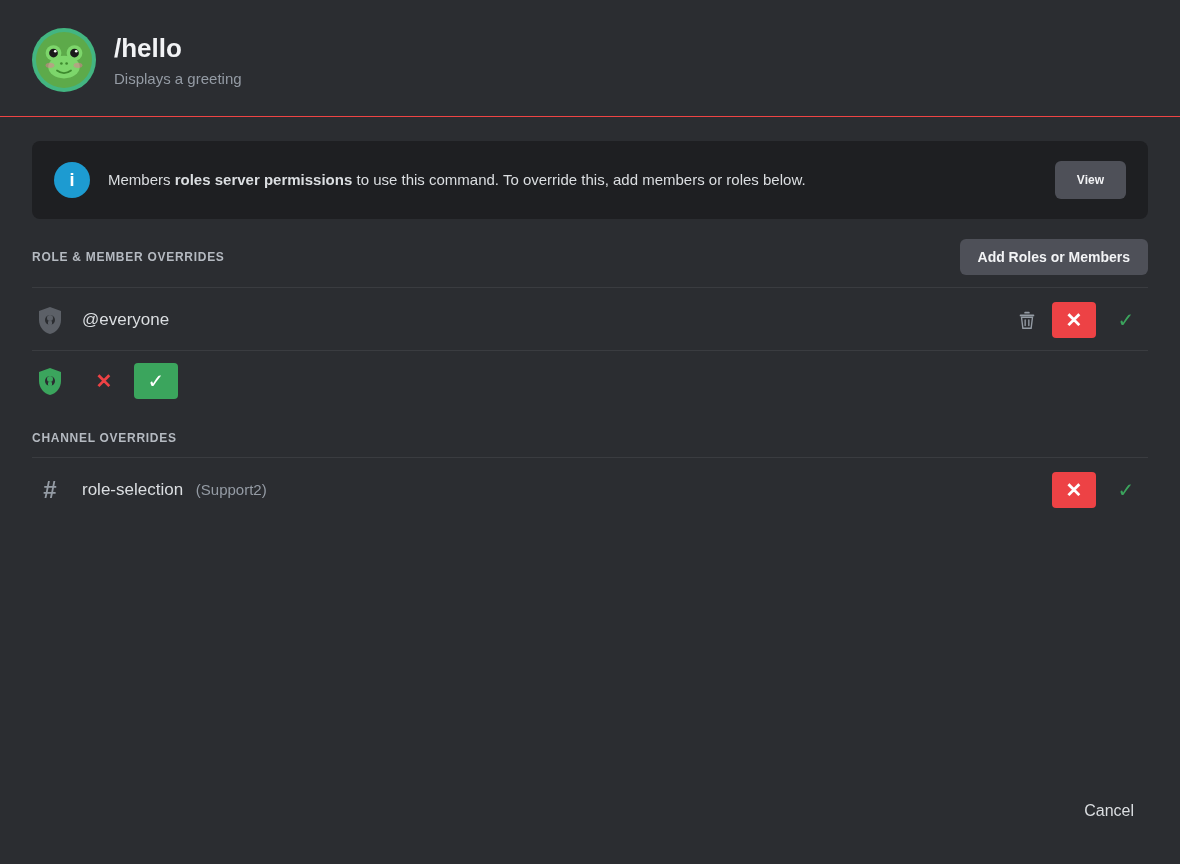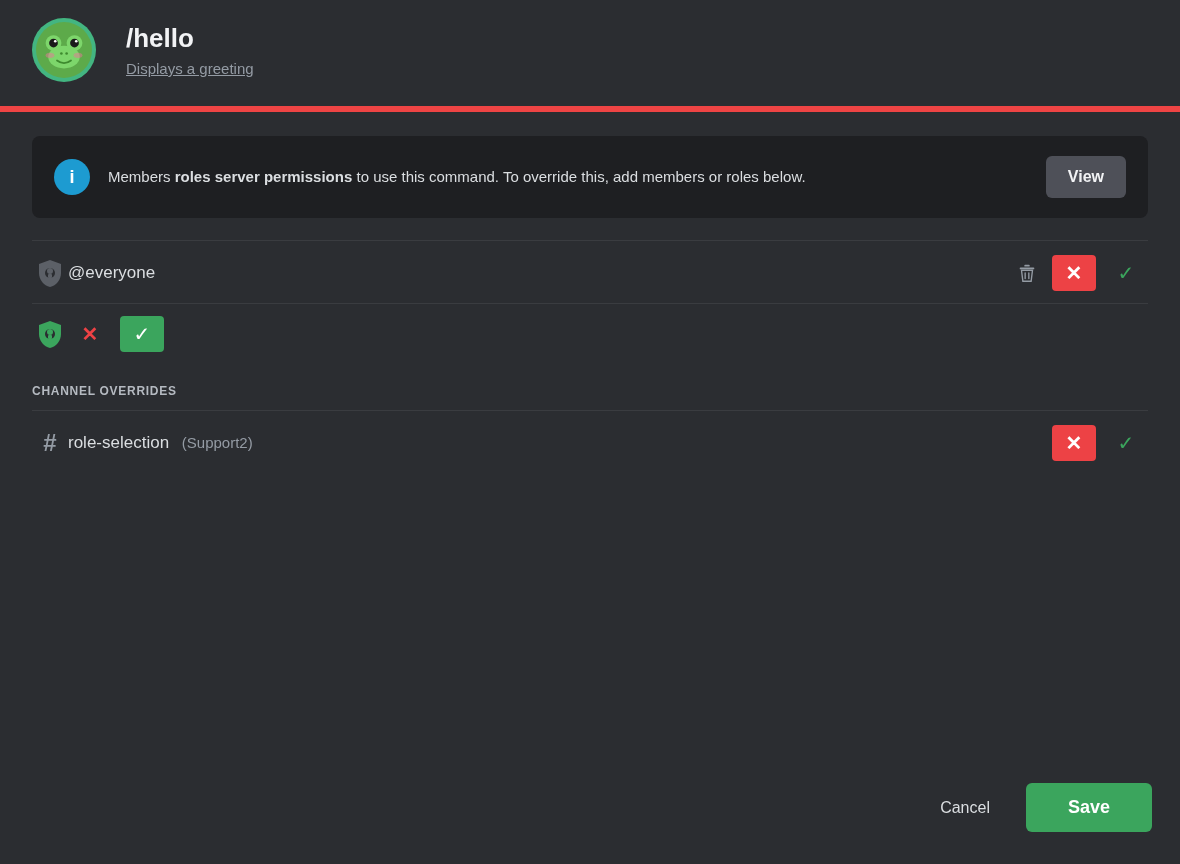--- a/index.html
+++ b/index.html
@@ -17,23 +17,23 @@
       background: #2b2d31;
       width: 1180px;
       min-height: 864px;
       padding: 0;
       display: flex;
       flex-direction: column;
     }
     .header {
       display: flex;
       align-items: center;
-      gap: 30px;
-      padding: 18px 32px 24px 32px;
-      border-bottom: 6px solid #ef4444;
+      gap: 18px;
+      padding: 28px 32px 24px 32px;
+      border-bottom: 1px solid #ef4444;
     }
     .avatar {
       width: 64px;
       height: 64px;
       border-radius: 50%;
       background: #43b581;
       display: flex;
       align-items: center;
       justify-content: center;
       font-size: 36px;
@@ -46,21 +46,20 @@
     }
     .header-text h1 {
       font-size: 26px;
       font-weight: 700;
       color: #f2f3f5;
     }
     .header-text p {
       font-size: 15px;
       color: #949ba4;
       margin-top: 6px;
-      text-decoration: underline;
     }
     .content {
       flex: 1;
       padding: 24px 32px;
       display: flex;
       flex-direction: column;
       gap: 20px;
     }
     .info-banner {
       background: #1e1f22;
@@ -91,21 +90,21 @@
     }
     .info-text strong {
       font-weight: 700;
     }
     .view-btn {
       background: #4e5058;
       color: #f2f3f5;
       border: none;
       border-radius: 6px;
       padding: 12px 22px;
-      font-size: 16px;
+      font-size: 12px;
       font-weight: 600;
       cursor: pointer;
       white-space: nowrap;
     }
     .section {
       display: flex;
       flex-direction: column;
       gap: 0;
     }
     .section-header {
@@ -133,21 +132,21 @@
     }
     .divider {
       height: 1px;
       background: #3a3c40;
       margin: 2px 0;
     }
     .override-row {
       display: flex;
       align-items: center;
       padding: 12px 0;
-      gap: 0;
+      gap: 14px;
       border-bottom: 1px solid #3a3c40;
     }
     .override-row:last-child {
       border-bottom: none;
     }
     .role-icon {
       width: 36px;
       height: 36px;
       display: flex;
       align-items: center;
@@ -293,20 +292,24 @@
 
     <div class="info-banner">
       <div class="info-icon">i</div>
       <div class="info-text">
         Members <strong>roles server permissions</strong> to use this command. To override this, add members or roles below.
       </div>
       <button class="view-btn">View</button>
     </div>
 
     <div class="section">
+      <div class="section-header">
+        <span class="section-label">ROLE &amp; MEMBER OVERRIDES</span>
+        <button class="add-btn">Add Roles or Members</button>
+      </div>
       <div class="divider"></div>
 
       <div class="override-row">
         <div class="role-icon shield-grey">
           <svg width="32" height="32" viewBox="0 0 32 32" fill="none" xmlns="http://www.w3.org/2000/svg">
             <path d="M16 3L5 7v9c0 6.5 4.7 12.6 11 14 6.3-1.4 11-7.5 11-14V7L16 3z" fill="#5c6067"></path>
             <circle cx="16" cy="16" r="5" fill="#2b2d31"></circle>
             <path d="M13 14 a3 3 0 1 1 6 0 a3 3 0 1 1 -6 0" fill="#5c6067"></path>
             <rect x="14" y="17" width="4" height="4" rx="1" fill="#5c6067"></rect>
           </svg>
@@ -360,15 +363,14 @@
           <button class="deny-btn">✕</button>
           <button class="allow-btn">✓</button>
         </div>
       </div>
     </div>
 
   </div>
 
   <div class="footer">
     <button class="cancel-btn">Cancel</button>
-    <button class="save-btn">Save</button>
   </div>
 </div>
 
 </body></html>

